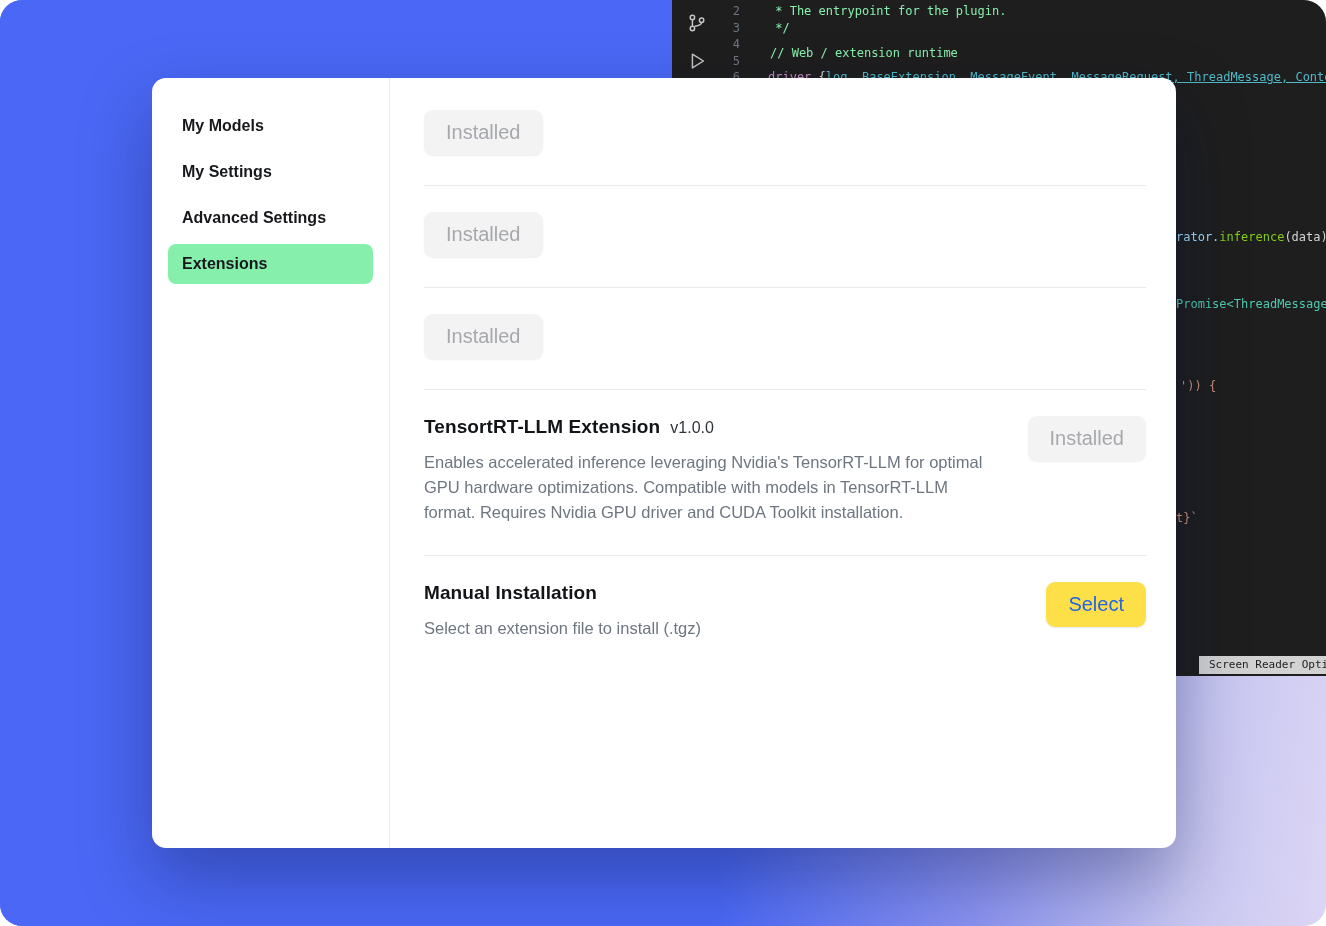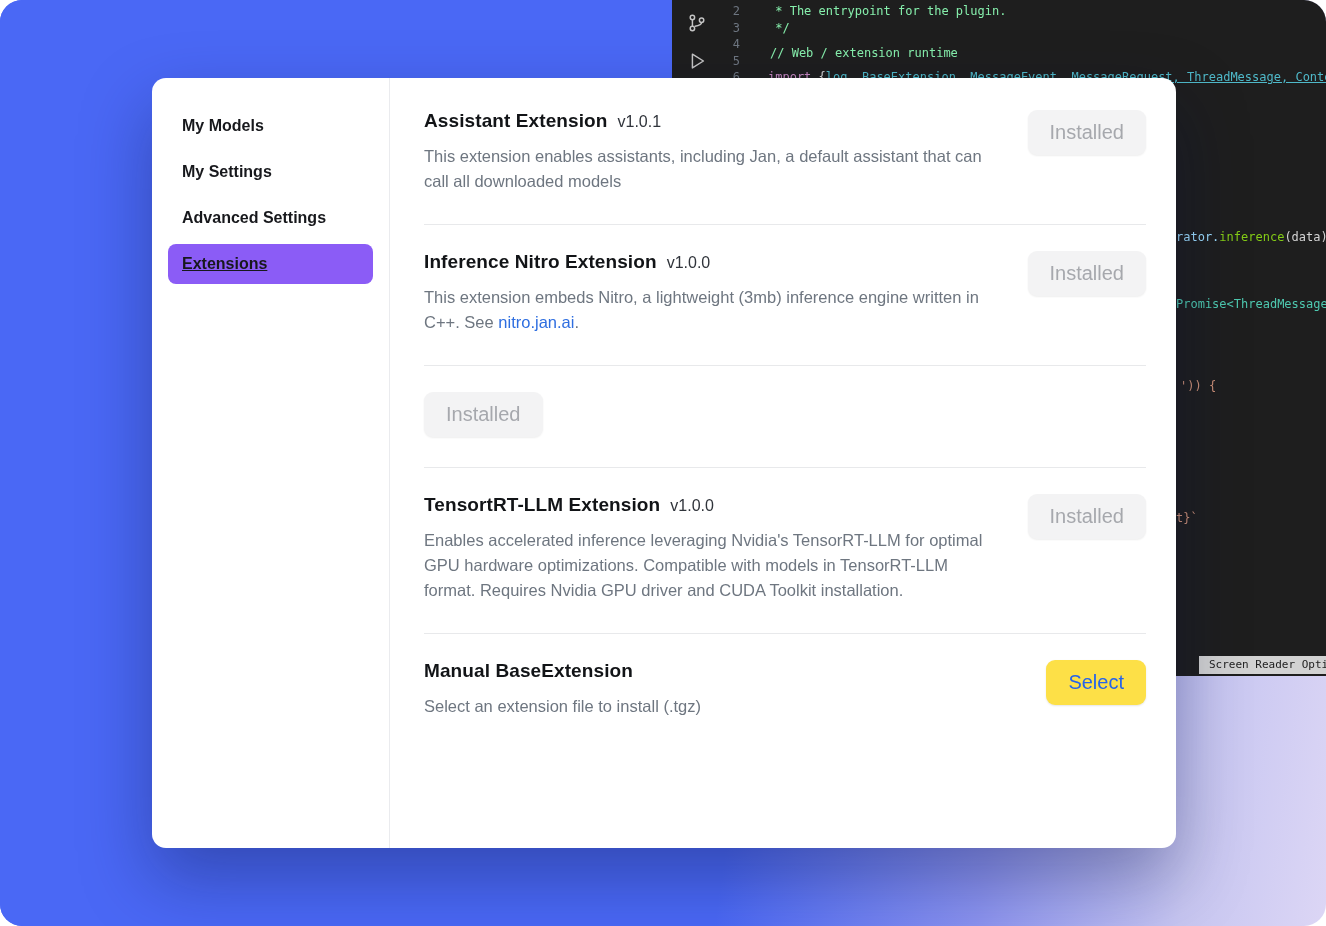--- a/index.html
+++ b/index.html
@@ -53,21 +53,21 @@
     display:flex;
   }
   .sidebar {
     width:238px; flex:0 0 238px; border-right:1px solid #eaebee;
     padding:28px 16px;
   }
   .side-item {
     padding:11px 14px; border-radius:8px; margin-bottom:6px;
     font-size:16px; font-weight:700; color:#17181c; cursor:pointer;
   }
-  .side-item.selected { background:#8b5cf6;text-decoration:underline; }
+  .side-item.selected { background:#86efac; }
 
   .content { flex:1; padding:6px 30px 0 34px; overflow:hidden; }
   .section {
     display:flex; justify-content:space-between; align-items:flex-start; gap:24px;
     padding:26px 0 30px; border-bottom:1px solid #e8e9eb;
   }
   .section:last-child { border-bottom:none; }
   .sec-text { flex:1; max-width:600px; }
   .sec-title { font-size:19px; font-weight:700; color:#121417; letter-spacing:.1px; }
   .sec-version { margin-left:10px; font-size:16px; font-weight:500; color:#30343b; }
@@ -104,21 +104,21 @@
 
     <span class="lnum" style="top:4px">2</span>
     <span class="lnum" style="top:20.5px">3</span>
     <span class="lnum" style="top:37px">4</span>
     <span class="lnum" style="top:53.5px">5</span>
     <span class="lnum" style="top:70px">6</span>
 
     <span class="code-abs cmt" style="left:96px; top:4px"> * The entrypoint for the plugin.</span>
     <span class="code-abs cmt" style="left:96px; top:20.5px"> */</span>
     <span class="code-abs cmt" style="left:98px; top:46px">// Web / extension runtime</span>
-    <span class="code-abs" style="left:96px; top:70px"><span class="kw">import </span><span class="plain">{</span><span class="idu">log, BaseExtension, MessageEvent, MessageRequest, ThreadMessage, ContentType</span></span>
+    <span class="code-abs" style="left:96px; top:70px"><span class="kw">driver </span><span class="plain">{</span><span class="idu">log, BaseExtension, MessageEvent, MessageRequest, ThreadMessage, ContentType</span></span>
 
     <span class="code-abs" style="left:504px; top:230px"><span class="varb">rator.</span><span class="fny">inference</span><span class="plain">(data));</span></span>
     <span class="code-abs tealtype" style="left:504px; top:297px">Promise&lt;ThreadMessage&gt;</span>
     <span class="code-abs strq" style="left:508px; top:379px">')) {</span>
     <span class="code-abs strq" style="left:504px; top:511px">t}`</span>
 
     <div class="statusbar">
       <span class="status-left">go</span>
       <span class="status-chip">Screen Reader Optimiz</span>
     </div>
@@ -131,50 +131,42 @@
     <div class="sidebar">
       <div class="side-item">My Models</div>
       <div class="side-item">My Settings</div>
       <div class="side-item">Advanced Settings</div>
       <div class="side-item selected">Extensions</div>
     </div>
 
     <div class="content">
 
       <div class="section">
-        <div class="sec-text">
-          <span class="sec-title">Assistant Extension</span><span class="sec-version">v1.0.1</span>
-          <div class="sec-desc">This extension enables assistants, including Jan, a default assistant that can call all downloaded models</div>
-        </div>
         <button class="btn btn-installed">Installed</button>
       </div>
 
       <div class="section">
-        <div class="sec-text">
-          <span class="sec-title">Inference Nitro Extension</span><span class="sec-version">v1.0.0</span>
-          <div class="sec-desc"><span>This extension embeds Nitro, a lightweight (3mb) inference engine written in C++. See </span><a>nitro.jan.ai</a><span>.</span></div>
-        </div>
         <button class="btn btn-installed">Installed</button>
       </div>
 
       <div class="section">
         <button class="btn btn-installed">Installed</button>
       </div>
 
       <div class="section">
         <div class="sec-text">
           <span class="sec-title">TensortRT-LLM Extension</span><span class="sec-version">v1.0.0</span>
           <div class="sec-desc">Enables accelerated inference leveraging Nvidia's TensorRT-LLM for optimal GPU hardware optimizations. Compatible with models in TensorRT-LLM format. Requires Nvidia GPU driver and CUDA Toolkit installation.</div>
         </div>
         <button class="btn btn-installed">Installed</button>
       </div>
 
       <div class="section">
         <div class="sec-text">
-          <span class="sec-title">Manual BaseExtension</span>
+          <span class="sec-title">Manual Installation</span>
           <div class="sec-desc">Select an extension file to install (.tgz)</div>
         </div>
         <button class="btn btn-select">Select</button>
       </div>
 
     </div>
   </div>
 
 </div>
 

